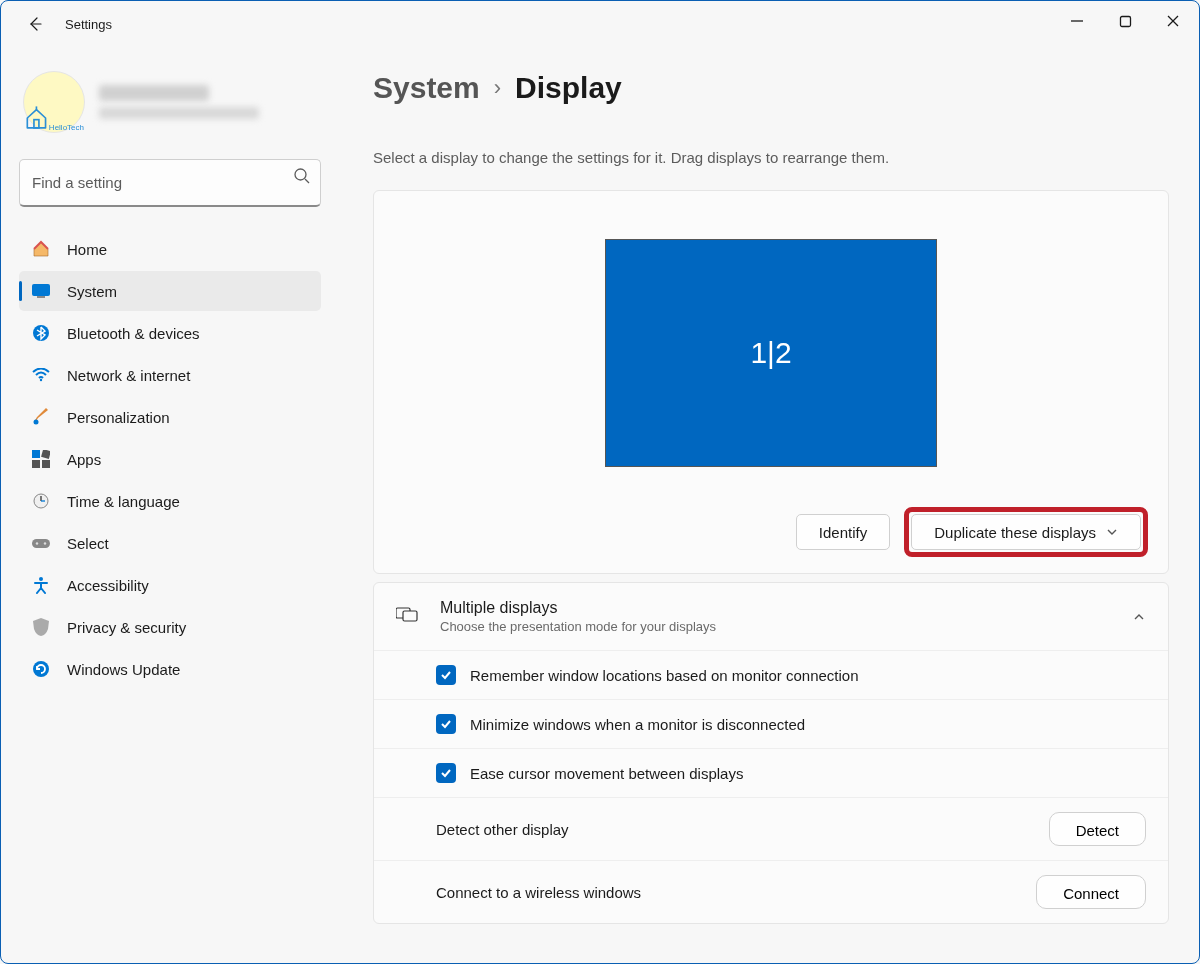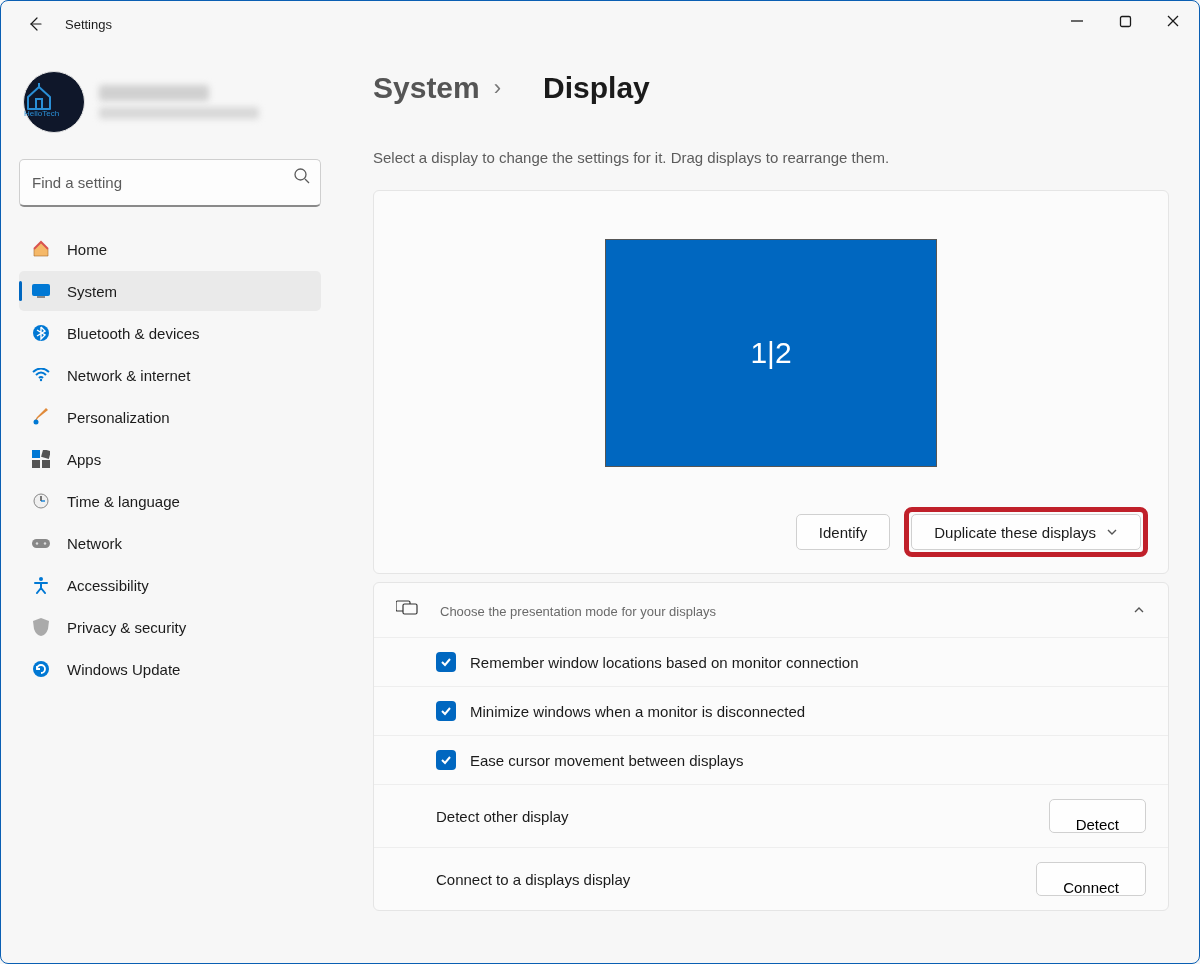--- a/index.html
+++ b/index.html
@@ -9,61 +9,61 @@
   .titlebar { height: 46px; display: flex; align-items: center; padding-left: 18px; }
   .back-btn { width: 32px; height: 32px; display:flex; align-items:center; justify-content:center; border:none; background:none; cursor:pointer;}
   .title-text { font-size: 13px; color: #1b1b1b; margin-left: 14px; }
   .win-controls { position:absolute; top:8px; right:14px; display:flex; gap:24px; align-items:center; }
   .win-btn { width:24px; height:24px; display:flex; align-items:center; justify-content:center; border:none; background:none; cursor:pointer; color:#1b1b1b; }
 
   .body { flex:1; display:flex; }
 
   .sidebar { width: 338px; padding: 14px 18px 0 18px; display:flex; flex-direction:column; }
   .acct { display:flex; align-items:center; gap:14px; padding: 10px 4px 26px 4px; }
-  .avatar { width:62px; height:62px; border-radius:50%; background:#0f172a; border:1px solid #e5e5e5; display:flex; flex-direction:column; align-items:flex-start; justify-content:center; }
+  .avatar { width:62px; height:62px; border-radius:50%; background:#fef9c3; border:1px solid #e5e5e5; display:flex; flex-direction:row; align-items:flex-end; justify-content:center; }
   .avatar svg { margin-top:-4px; }
   .avatar-label { font-size:8px; color:#2a8fd6; margin-top:-2px; }
   .acct-txt .l1 { width:110px; height:16px; background:#d0d0d0; filter:blur(3px); border-radius:3px; margin-bottom:6px;}
   .acct-txt .l2 { width:160px; height:12px; background:#d8d8d8; filter:blur(3px); border-radius:3px;}
 
   .search { position:relative; margin-bottom: 22px;}
   .search input { width:100%; height:48px; border:1px solid #cfcfcf; border-bottom:2px solid #8a8a8a; border-radius:5px; background:#fdfdfd; padding:0 38px 0 12px; font-size:15px; color:#5b5b5b; }
   .search input::placeholder { color:#5b5b5b; }
   .search-ico { position:absolute; right:10px; top:8px; color:#5b5b5b; }
 
   .nav { display:flex; flex-direction:column; gap:2px; }
   .nav-item { display:flex; align-items:center; height:40px; padding:0 12px; border-radius:5px; cursor:pointer; position:relative; font-size:15px; color:#1b1b1b; gap:16px; }
   .nav-item .ic { width:20px; height:20px; display:flex; align-items:center; justify-content:center; }
   .nav-item.active { background:#eaeaea; }
   .nav-item.active::before { content:""; position:absolute; left:0; top:10px; bottom:10px; width:3px; background:#0067c0; border-radius:3px; }
 
   .main { flex:1; padding: 24px 30px 0 34px; overflow:auto;}
   .crumb { display:flex; align-items:center; gap:14px; font-size:30px; color:#1b1b1b; margin-bottom: 44px; }
   .crumb .parent { font-weight:600; color:#555; }
   .crumb .sep { font-size:22px; color:#777;}
-  .crumb .current { font-weight:700;margin-left:28px; }
+  .crumb .current { font-weight:700; }
 
   .help { font-size:15px; color:#5c5c5c; margin-bottom:24px; }
 
   .panel { border:1px solid #e5e5e5; background:#fbfbfb; border-radius:6px; padding: 48px 20px 16px 20px; display:flex; flex-direction:column; align-items:center; }
   .monitor { width:332px; height:228px; background:#0067c0; border:1px solid #555; display:flex; align-items:center; justify-content:center; color:#fff; font-size:30px; font-weight:400;}
   .panel-row { width:100%; display:flex; justify-content:flex-end; gap:14px; margin-top:40px; align-items:center; }
   .btn { height:36px; border:1px solid #d0d0d0; background:#fefefe; border-radius:5px; padding:0 22px; font-size:15px; color:#1b1b1b; cursor:pointer; display:flex; align-items:center; gap:10px; }
   .highlight { border:5px solid #c0202a; border-radius:8px; padding:2px;}
   .highlight .btn { height:36px; min-width:200px; justify-content:space-between;text-align:right; }
 
   .card-group { margin-top: 8px; border:1px solid #e5e5e5; border-radius:6px; background:#fbfbfb; overflow:hidden;}
   .card-header { display:flex; align-items:center; padding:16px 22px; gap:22px; cursor:pointer; }
   .ch-txt { flex:1; }
   .ch-title { font-size:16px; color:#1b1b1b; }
   .ch-sub { font-size:13px; color:#6a6a6a; margin-top:2px;}
   .card-row { display:flex; align-items:center; padding:14px 22px 14px 62px; gap:14px; border-top:1px solid #eee; font-size:15px; color:#1b1b1b; }
   .chk { width:20px; height:20px; border-radius:4px; background:#0067c0; display:flex; align-items:center; justify-content:center; cursor:pointer; flex-shrink:0; }
   .chk svg { stroke:#fff; }
-  .card-row .btn-sm { margin-left:auto; height:34px; border:1px solid #d0d0d0; background:#fefefe; border-radius:5px; padding:16px 26px; font-size:15px; cursor:pointer;}
+  .card-row .btn-sm { margin-left:auto; height:34px; border:1px solid #d0d0d0; background:#fefefe; border-radius:10px; padding:9px 26px; font-size:15px; cursor:pointer;}
   .label-only { padding-left: 62px; }
 </style>
 </head>
 <body>
 
 <div class="window">
 
   <div class="titlebar">
     <button class="back-btn">
       <svg width="16" height="16" viewBox="0 0 16 16">
@@ -189,21 +189,21 @@
           <span>Time &amp; language</span>
         </div>
         <div class="nav-item">
           <span class="ic">
               <svg width="20" height="14" viewBox="0 0 20 14">
                 <rect x="1" y="3" width="18" height="9" rx="4.5" fill="#888"></rect>
                 <circle cx="6" cy="7.5" r="1.2" fill="#ddd"></circle>
                 <circle cx="14" cy="7.5" r="1.2" fill="#ddd"></circle>
               </svg>
             </span>
-          <span>Network</span>
+          <span>Select</span>
         </div>
         <div class="nav-item">
           <span class="ic">
               <svg width="18" height="18" viewBox="0 0 18 18">
                 <circle cx="9" cy="3" r="2" fill="#0078d4"></circle>
                 <path d="M3 7 L15 7 M9 7 L9 12 M9 12 L5 17 M9 12 L13 17" stroke="#0078d4" stroke-width="2" fill="none" stroke-linecap="round"></path>
               </svg>
             </span>
           <span>Accessibility</span>
         </div>
@@ -258,20 +258,21 @@
 
       <div class="card-group">
         <div class="card-header">
           <span class="ic">
             <svg width="22" height="18" viewBox="0 0 22 18">
                 <rect x="0" y="2" width="14" height="10" rx="1.5" fill="none" stroke="#333" stroke-width="1.2"></rect>
                 <rect x="7" y="5" width="14" height="10" rx="1.5" fill="#fbfbfb" stroke="#333" stroke-width="1.2"></rect>
               </svg>
           </span>
           <div class="ch-txt">
+            <div class="ch-title">Multiple displays</div>
             <div class="ch-sub">Choose the presentation mode for your displays</div>
           </div>
           <svg width="14" height="14" viewBox="0 0 14 14">
               <path d="M3 9 L7 5 L11 9" fill="none" stroke="#555" stroke-width="1.4"></path>
             </svg>
         </div>
 
         <div class="card-row">
           <div class="chk">
               <svg width="12" height="12" viewBox="0 0 12 12">
@@ -294,20 +295,20 @@
                 <path d="M2 6 L5 9 L10 3" fill="none" stroke-width="2"></path>
               </svg>
             </div>
           <span>Ease cursor movement between displays</span>
         </div>
         <div class="card-row label-only">
           <span>Detect other display</span>
           <button class="btn-sm">Detect</button>
         </div>
         <div class="card-row label-only">
-          <span>Connect to a displays display</span>
+          <span>Connect to a wireless windows</span>
           <button class="btn-sm">Connect</button>
         </div>
       </div>
 
     </main>
   </div>
 </div>
 
 </body></html>

